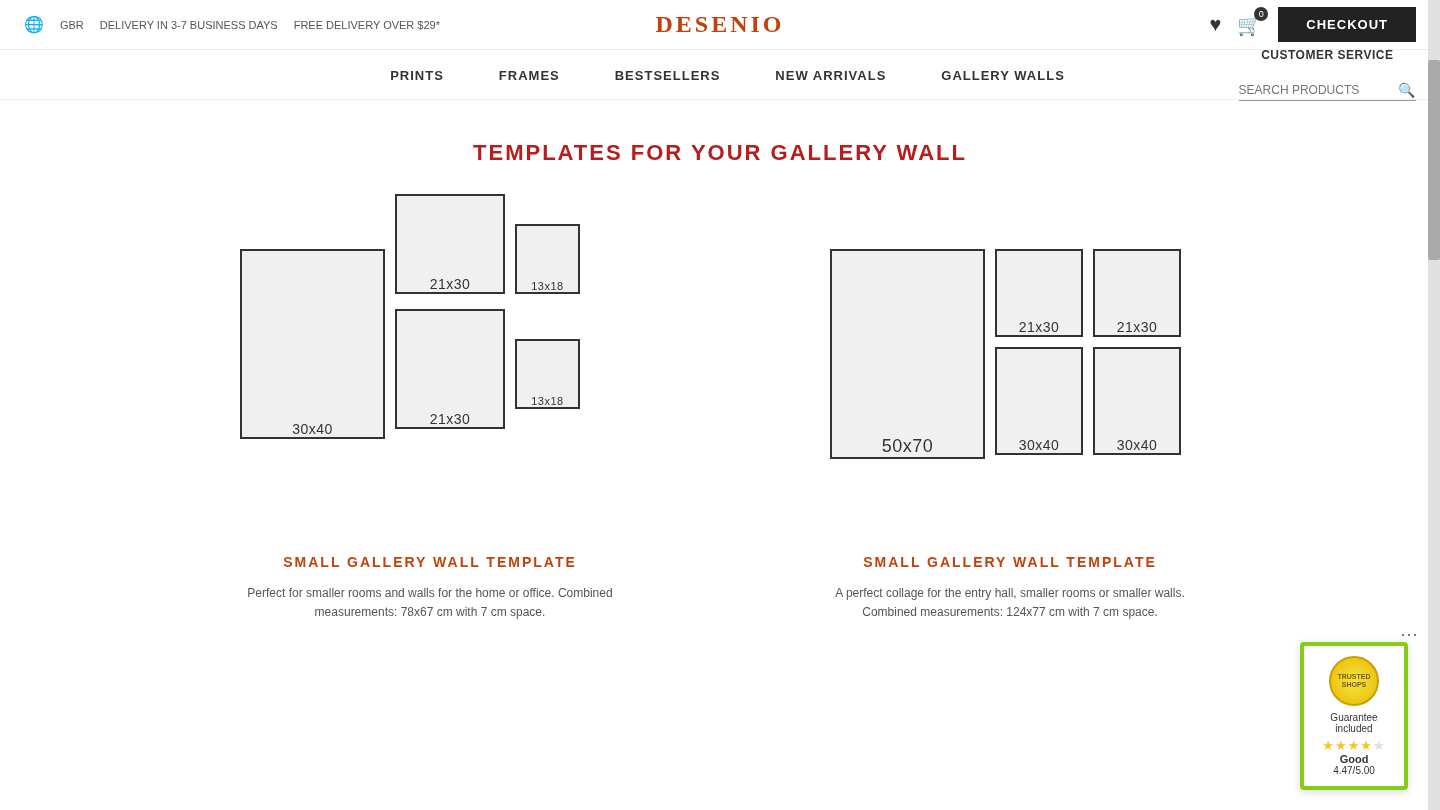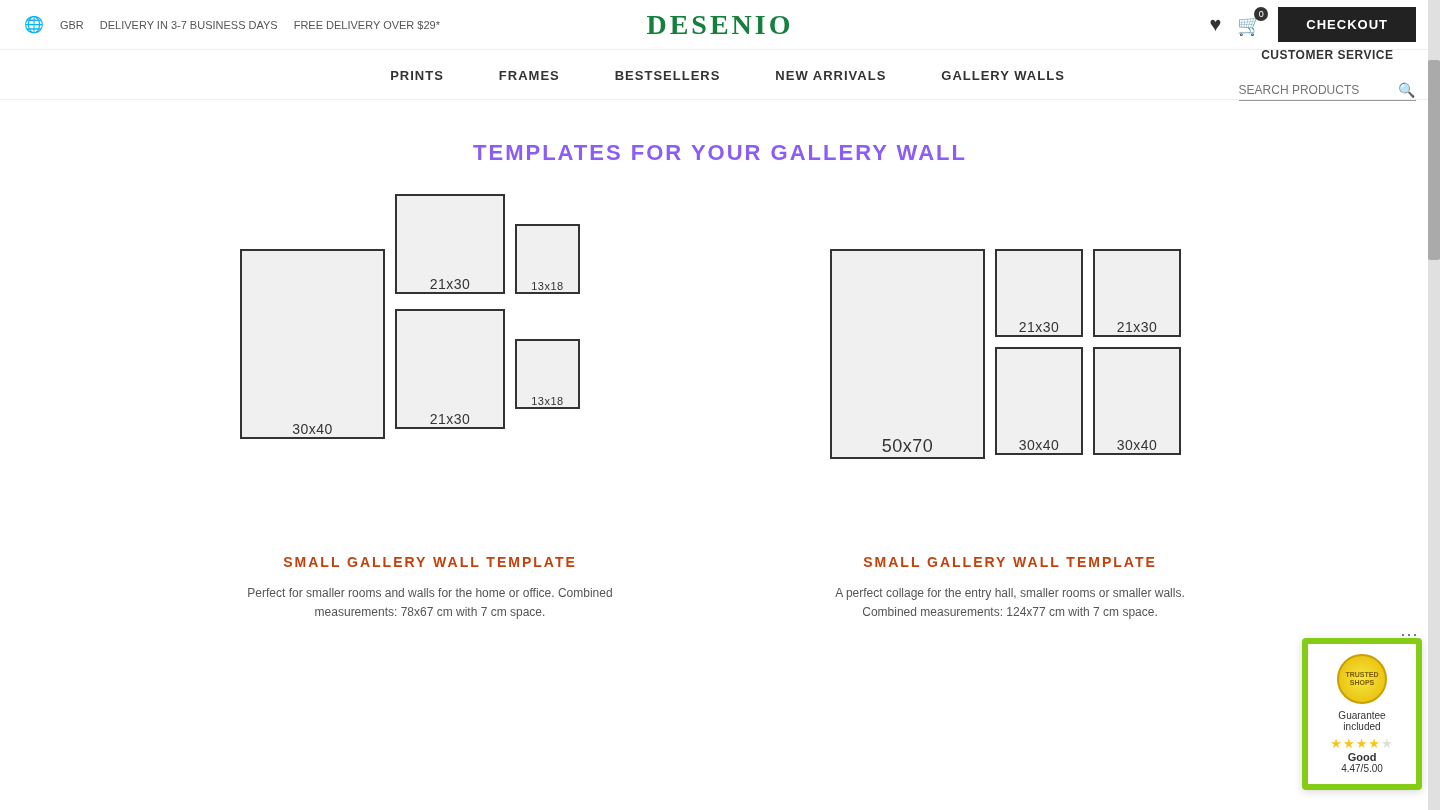--- a/index.html
+++ b/index.html
@@ -21,24 +21,24 @@
       gap: 16px;
       font-size: 11px;
       color: #555;
     }
     .top-bar-center {
       position: absolute;
       left: 50%;
       transform: translateX(-50%);
     }
     .logo {
-      font-size: 28px;
+      font-size: 24px;
       font-weight: bold;
       letter-spacing: 3px;
-      color: #15803d;
+      color: #c2410c;
       font-family: Georgia, serif;
     }
     .top-bar-right {
       display: flex;
       align-items: center;
       gap: 16px;
     }
     .icon-btn {
       background: none;
       border: none;
@@ -132,21 +132,21 @@
 
     
     .main {
       padding: 40px 0 60px;
     }
     .page-title {
       text-align: center;
       font-size: 22px;
       font-weight: bold;
       letter-spacing: 2px;
-      color: #8b5cf6;
+      color: #b91c1c;
       margin-bottom: 18px;
     }
     .page-description {
       text-align: center;
       font-size: 13px;
       color: #555;
       max-width: 680px;
       margin: 0 auto 60px;
       line-height: 1.6;
     }
@@ -232,28 +232,28 @@
       height: 200px;
       background: #aaa;
       border-radius: 2px;
       margin-top: 60px;
     }
 
     
     .trust-badge {
       position: fixed;
       bottom: 20px;
-      right: 18px;
+      right: 32px;
       background: #fff;
-      border: 6px solid #84cc16;
+      border: 4px solid #84cc16;
       border-radius: 4px;
       padding: 10px 14px;
       text-align: center;
       box-shadow: 0 2px 8px rgba(0,0,0,0.15);
-      width: 120px;
+      width: 108px;
     }
     .trust-badge .seal {
       width: 50px;
       height: 50px;
       border-radius: 50%;
       background: radial-gradient(circle, #f5e642, #e8b800);
       display: flex;
       align-items: center;
       justify-content: center;
       margin: 0 auto 6px;

